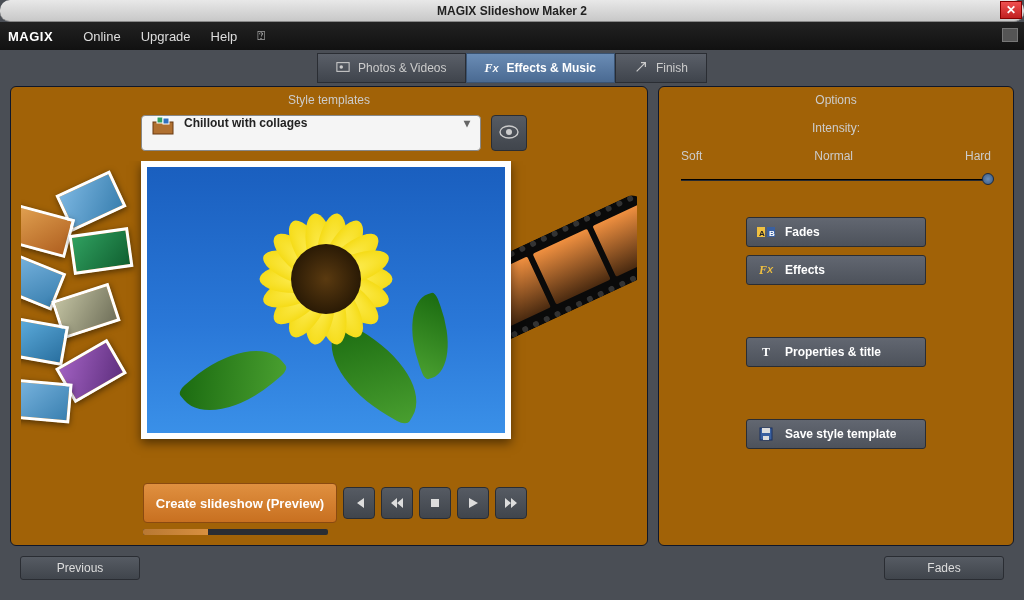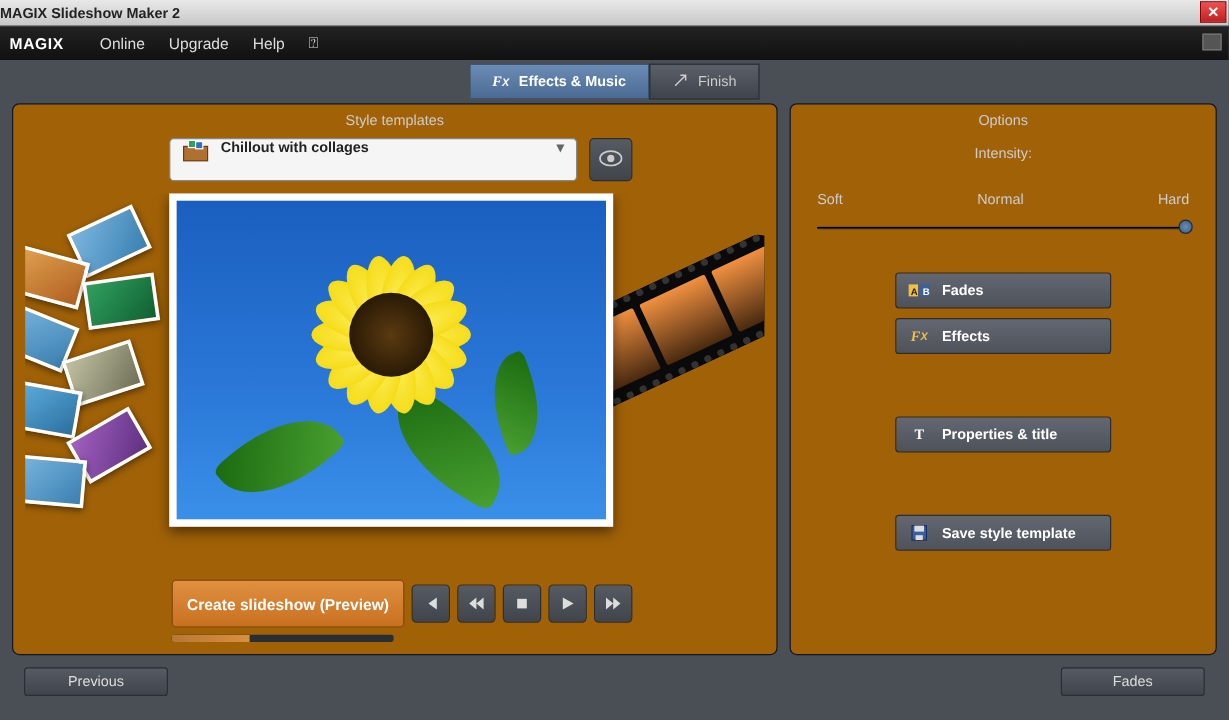--- a/index.html
+++ b/index.html
@@ -1,19 +1,19 @@
 <!DOCTYPE html>
 <html><head>
 <meta charset="utf-8">
 <style>
   * { box-sizing: border-box; margin: 0; padding: 0; font-family: Tahoma, Arial, sans-serif; }
   body { background: #4a4e55; width: 1024px; height: 600px; overflow: hidden; color: #ddd; font-size: 12px; }
 
   
-  .titlebar { height: 22px; background: linear-gradient(to bottom, #e8e8e8, #c8c8c8); display: flex; align-items: center; position: relative; border-bottom: 1px solid #888; }
+  .titlebar { height: 22px; background: linear-gradient(to bottom, #e8e8e8, #c8c8c8); display: flex; align-items: center; justify-content: center; position: relative; border-bottom: 1px solid #888; border-radius: 10px; }
   .titlebar-text { color: #222; font-weight: bold; font-size: 12px; }
   .titlebar-close { position: absolute; right: 2px; top: 1px; width: 22px; height: 18px; background: linear-gradient(to bottom, #f05050, #c02020); display: flex; align-items: center; justify-content: center; color: #fff; font-weight: bold; font-size: 12px; border: 1px solid #800; cursor: pointer; }
 
   
   .menubar { height: 28px; background: linear-gradient(to bottom, #222, #111); display: flex; align-items: center; padding: 0 8px; gap: 4px; position: relative; }
   .menubar-logo { color: #fff; font-weight: bold; font-size: 13px; letter-spacing: 0.5px; padding-right: 18px; }
   .menubar-item { color: #ddd; font-size: 13px; padding: 4px 8px; cursor: pointer; }
   .menubar-minimize { position: absolute; right: 6px; top: 6px; width: 16px; height: 14px; background: #555; border: 1px solid #777; cursor: pointer; }
 
   
@@ -59,21 +59,21 @@
 
   .controls-row { display:flex; align-items:center; gap:6px; padding: 2px 120px 6px 132px; }
   .create-btn { flex:1; height:40px; background:linear-gradient(to bottom,#e09040,#c87020); border:1px solid #8a4a10; border-radius:4px; color:#fff; font-weight:bold; font-size:13px; display:flex; align-items:center; justify-content:center; cursor:pointer; }
   .tbtn { width:32px; height:32px; background:linear-gradient(to bottom,#565b63,#40454c); border:1px solid #2a2d33; border-radius:4px; display:flex; align-items:center; justify-content:center; cursor:pointer; }
   .tbtn svg { width:14px; height:14px; fill:#ddd; }
   .progress { margin: 0 0 10px 132px; width:185px; height:6px; background:#2a2d33; border-radius:2px; overflow:hidden; }
   .progress-inner { width:35%; height:100%; background:linear-gradient(to right,#b87833,#d89040); }
 
   
   .opt-body { padding: 6px 22px; display:flex; flex-direction:column; }
-  .intensity-label { text-align:center; color:#ccc; margin-bottom:24px; }
+  .intensity-label { text-align:center; color:#ccc; margin-bottom:14px; }
   .intensity-ticks { display:flex; justify-content:space-between; color:#ccc; font-size:12px; margin-bottom:8px; }
   .intensity-slider { position:relative; height:16px; margin-bottom:26px; }
   .int-line { position:absolute; top:50%; left:0; right:0; height:2px; background:#26292f; box-shadow: inset 0 1px 0 #000; }
   .int-thumb { position:absolute; top:50%; width:12px; height:12px; border-radius:50%; background:radial-gradient(circle,#6a8cb5,#3a5a82); border:1px solid #1a2a42; transform:translate(-50%,-50%); cursor:pointer; }
 
   .opt-btn { width:180px; height:30px; margin:4px auto; background:linear-gradient(to bottom,#626771,#4d525b); border:1px solid #2a2d33; border-radius:3px; display:flex; align-items:center; gap:10px; padding:0 10px; color:#fff; font-weight:bold; font-size:12px; cursor:pointer; }
   .opt-btn.disabled { color:#7a7e85; cursor:default; }
   .opt-btn .ico { width:18px; height:18px; display:flex; align-items:center; justify-content:center; }
   .opt-group-gap { height:44px; }
 
@@ -94,20 +94,29 @@
 <div class="menubar">
   <span class="menubar-logo">MAGIX</span>
   <span class="menubar-item">Online</span>
   <span class="menubar-item">Upgrade</span>
   <span class="menubar-item">Help</span>
   <span class="menubar-item" style="font-size:13px;">⍰</span>
   <div class="menubar-minimize"></div>
 </div>
 
 <div class="maintabs">
+  <div class="maintab">
+    <span>
+      <svg viewBox="0 0 16 16">
+          <rect x="1" y="3" width="14" height="10" fill="none" stroke="#ccc" stroke-width="1.2"></rect>
+          <circle cx="6" cy="8" r="2" fill="#ccc"></circle>
+        </svg>
+    </span>
+    <span>Photos &amp; Videos</span>
+  </div>
   <div class="maintab active">
     <span style="font-family:serif;font-style:italic;color:#fff;">F<span style="font-size:9px;">X</span></span>
     <span>Effects &amp; Music</span>
   </div>
   <div class="maintab">
     <span>
       <svg viewBox="0 0 16 16">
           <path d="M3 13 L13 3 M8 3 H13 V8" fill="none" stroke="#ccc" stroke-width="1.4"></path>
         </svg>
     </span>

